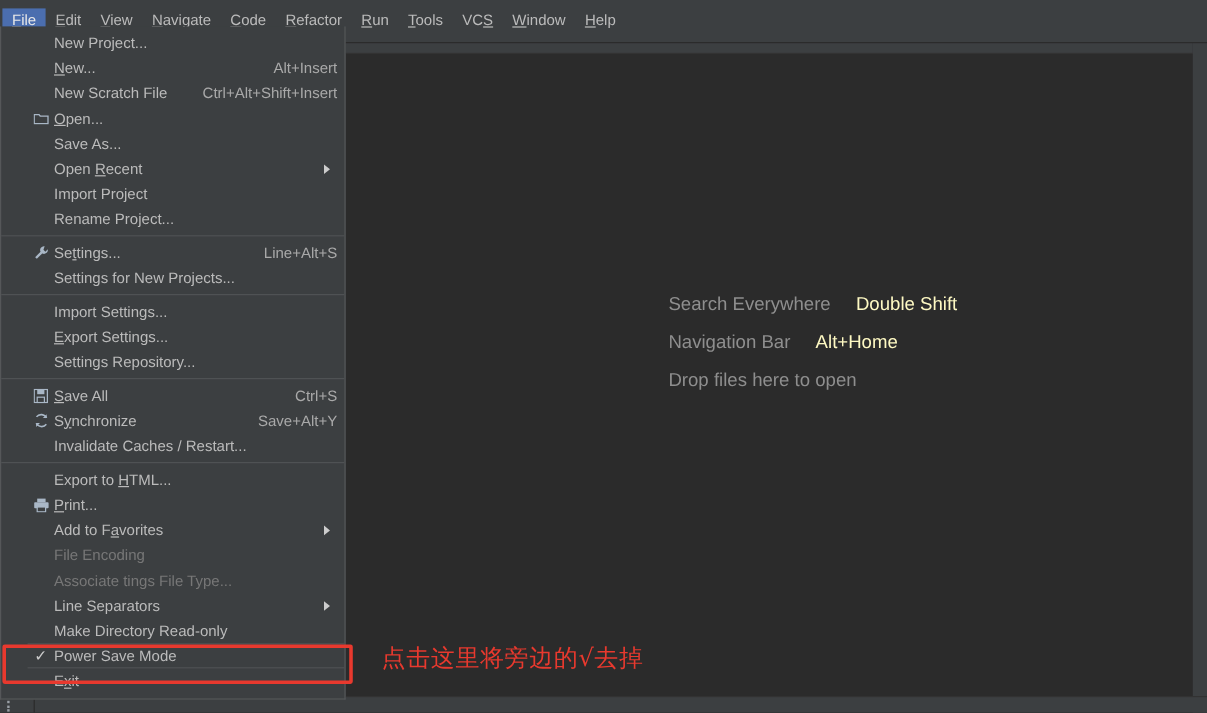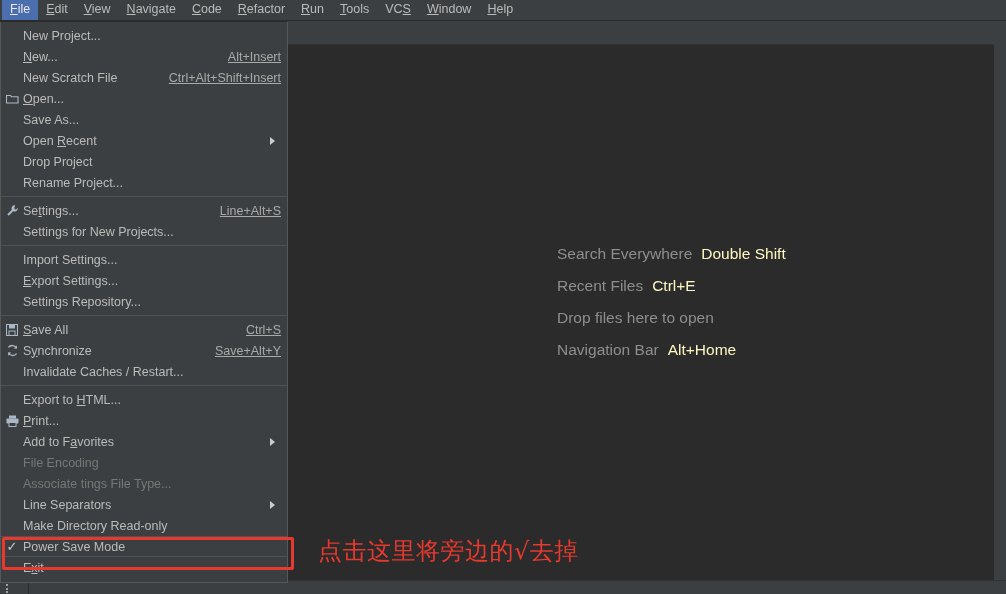--- a/index.html
+++ b/index.html
@@ -11,24 +11,24 @@
   }
   #app {
     position: relative;
     width: 1006px; height: 594px;
     background: #2b2b2b;
   }
 
   
   .menubar {
     position: absolute; top: 0; left: 0;
-    width: 1006px; height: 21px;
+    width: 1006px; height: 36px;
     background: #3c3f41;
     border-bottom: 1px solid #2b2b2b;
-    display: flex; align-items: flex-end;
+    display: flex; align-items: center;
     padding-left: 2px;
   }
   .menubar-item {
     display: flex; align-items: center;
     padding: 0 8px;
     font-size: 12.5px;
     color: #bbbbbb;
     line-height: 21px;
     white-space: nowrap;
     cursor: default;
@@ -67,35 +67,35 @@
   .mi {
     position: relative;
     display: flex;
     align-items: center;
     height: 21px;
     padding: 0 6px 0 0;
     font-size: 12.5px;
     color: #bbbbbb;
     cursor: default;
     white-space: nowrap;
+    margin-left: 22px;
   }
   .mi.disabled { color: #777777; text-align: center; }
   .mi-icon {
     width: 22px; min-width: 22px;
     display: flex; align-items: center; justify-content: center;
     color: #a9b7c6;
   }
   .mi-label { flex: 0 0 auto; }
   .mi-label u { text-decoration: underline; }
   .mi-accel {
     margin-left: auto;
     padding-left: 18px;
     color: #a9a9a9;
     font-size: 12.5px;
-    text-decoration: underline;
   }
   .mi-arrow {
     margin-left: auto;
     width: 0; height: 0;
     border-left: 5px solid #cccccc;
     border-top: 4px solid transparent;
     border-bottom: 4px solid transparent;
     margin-right: 6px;
   }
   .mi-sep {
@@ -123,39 +123,40 @@
     border: 3px solid #e8392e;
     border-radius: 2px;
     z-index: 60;
     pointer-events: none;
   }
 
   
   .annotation {
     position: absolute;
     left: 318px; top: 535px;
-    font-size: 24px;
+    font-size: 20px;
     color: #e8392e;
     font-family: "DejaVu Sans", "Liberation Sans", sans-serif;
     white-space: nowrap;
     letter-spacing: 0.5px;
     z-index: 60;
   }
 
   
   .hints {
     position: absolute;
     left: 557px; top: 245px;
     display: flex; flex-direction: column;
     gap: 14px;
   }
   .hint-row {
     display: flex; align-items: baseline;
     font-size: 15.5px;
     white-space: nowrap;
+    gap: 12px;
   }
   .hint-label { color: #8e8e8e; }
   .hint-key {
     color: #fef9c3;
     margin-left: 9px;
   }
 
   
   .statusbar {
     position: absolute;
@@ -275,21 +276,21 @@
         <span class="mi-icon"></span>
         <span class="mi-label">Save As...</span>
       </div>
       <div class="mi has-arrow">
         <span class="mi-icon"></span>
         <span class="mi-label">Open <u>R</u>ecent</span>
         <span class="mi-arrow"></span>
       </div>
       <div class="mi">
         <span class="mi-icon"></span>
-        <span class="mi-label">Drop Project</span>
+        <span class="mi-label">Import Project</span>
       </div>
       <div class="mi">
         <span class="mi-icon"></span>
         <span class="mi-label">Rename Project...</span>
       </div>
       <div class="mi-sep"></div>
       <div class="mi">
         <span class="mi-icon">
           <svg width="13" height="13" viewBox="0 0 13 13">
             <path d="M9.2 1.2a3.2 3.2 0 0 0-3.4 4.6L1.3 10.3l1.4 1.4 4.5-4.5a3.2 3.2 0 0 0 4.6-3.4l-2 2-1.6-1.6z" fill="#a9b7c6"></path>
@@ -395,29 +396,25 @@
   <div class="redbox"></div>
 
   <div class="annotation">点击这里将旁边的√去掉</div>
 
   <div class="hints" id="hints">
       <div class="hint-row">
         <span class="hint-label">Search Everywhere</span>
         <span class="hint-key">Double Shift</span>
       </div>
       <div class="hint-row">
-        <span class="hint-label">Recent Files</span>
-        <span class="hint-key">Ctrl+E</span>
+        <span class="hint-label">Navigation Bar</span>
+        <span class="hint-key">Alt+Home</span>
       </div>
       <div class="hint-row">
         <span class="hint-label">Drop files here to open</span>
-      </div>
-      <div class="hint-row">
-        <span class="hint-label">Navigation Bar</span>
-        <span class="hint-key">Alt+Home</span>
       </div>
     </div>
 
   <div class="statusbar">
     <div class="statusbar-divider"></div>
     <div class="status-icon">
       <div class="dot d1"></div>
         <div class="dot d2"></div>
         <div class="dot d3"></div>
       <span></span>

